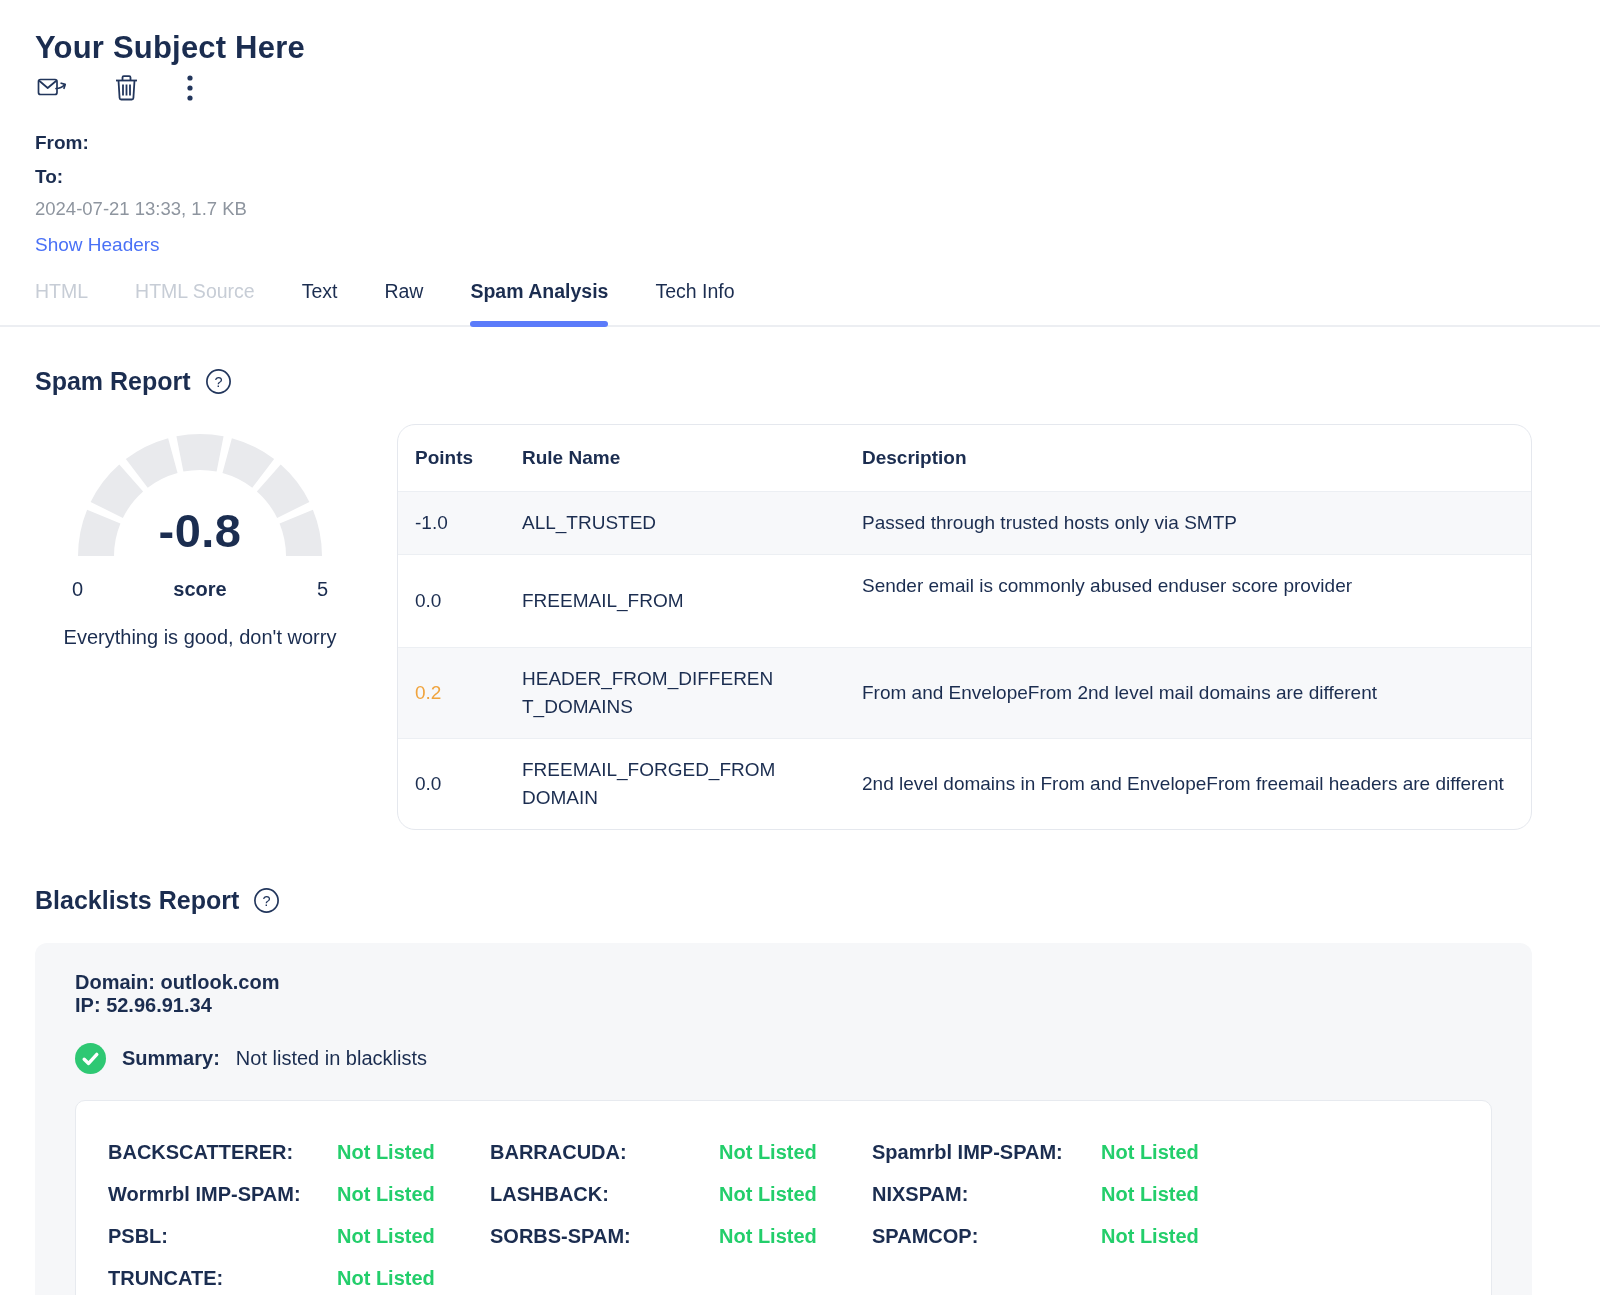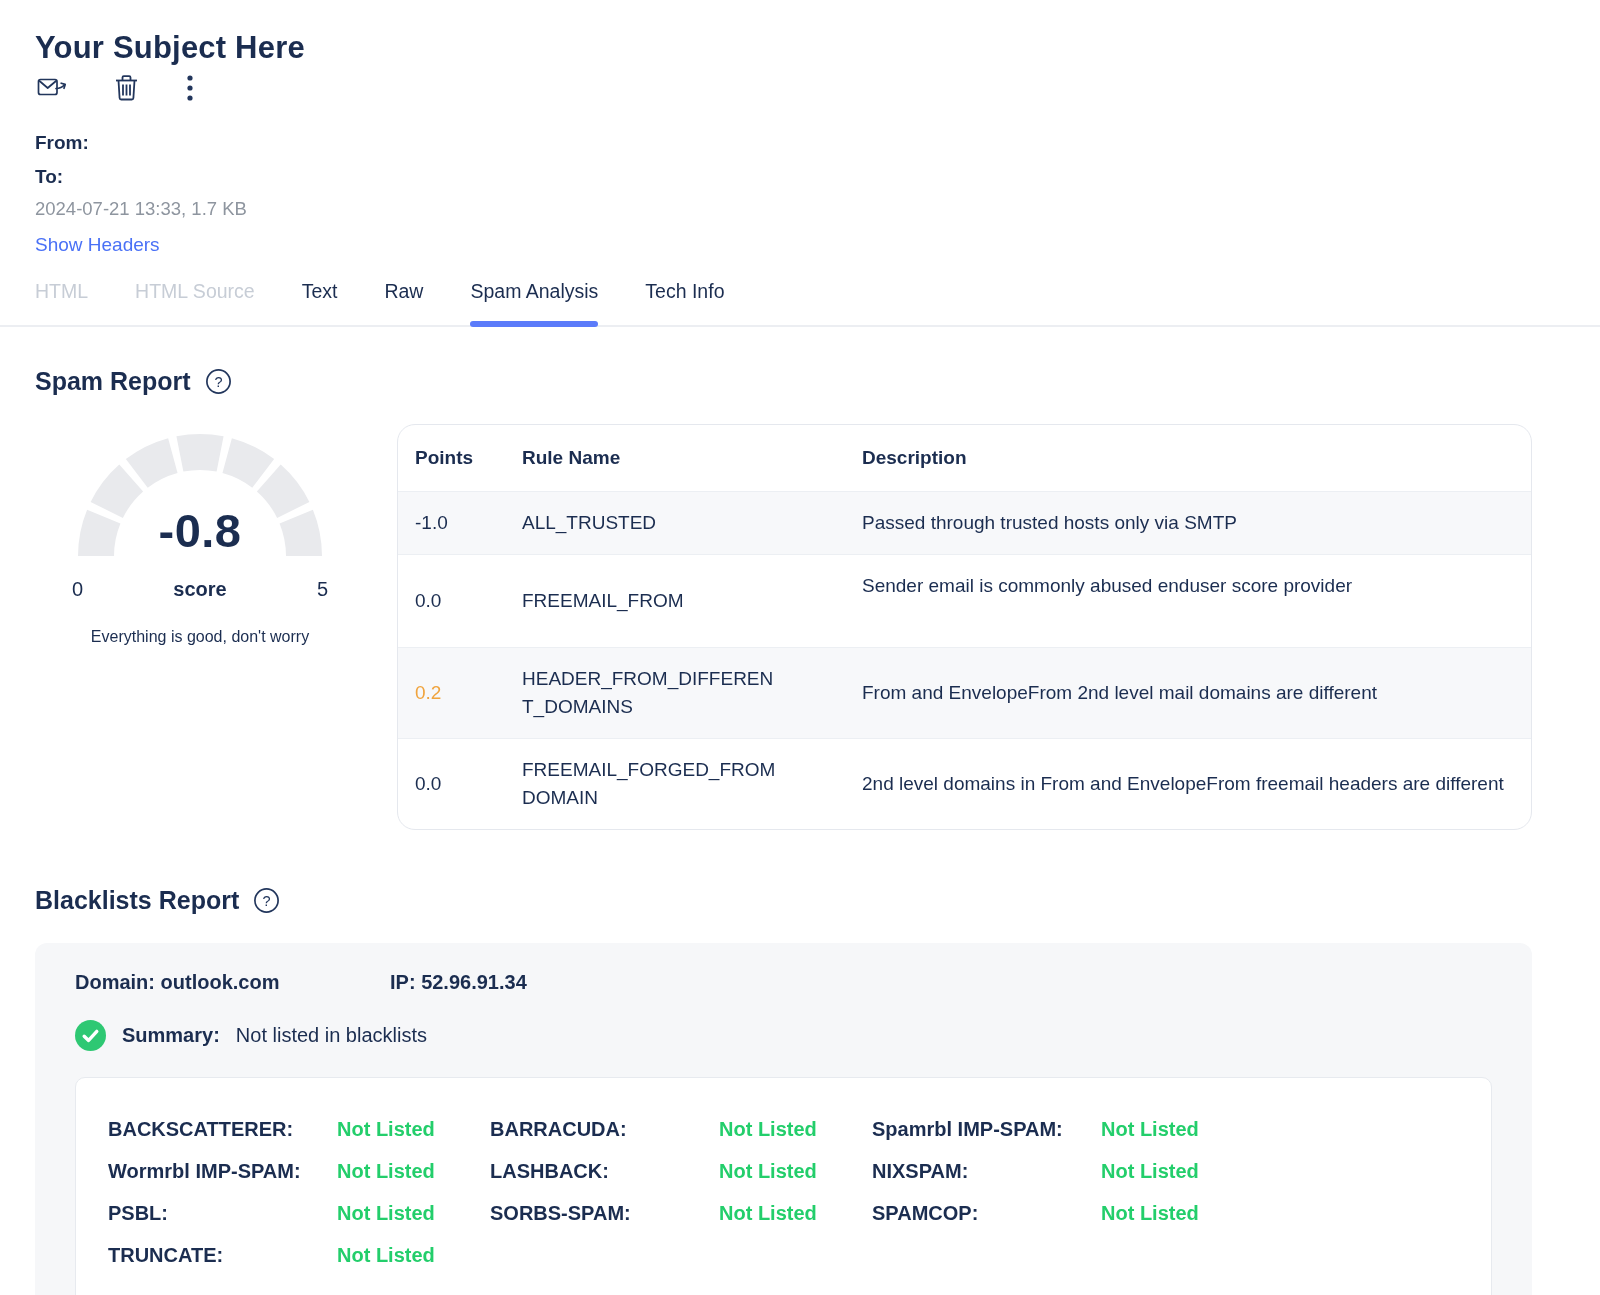--- a/index.html
+++ b/index.html
@@ -37,57 +37,57 @@
   .timestamp{color:var(--muted-gray);font-size:18.5px;padding-top:4px;}
 
   .show-headers{display:inline-block;margin-top:14px;color:var(--accent-blue);font-size:19px;
     text-decoration:none;cursor:pointer;}
 
   
   .tabs{border-bottom:2px solid #eceef2;margin-top:24px;}
   .tabs-row{display:flex;gap:47px;}
   .tab{position:relative;padding-bottom:22px;font-size:19.5px;font-weight:500;cursor:pointer;color:var(--text-navy);}
   .tab.disabled{color:var(--disabled-gray);cursor:default;}
-  .tab.active{font-weight:400;}
+  .tab.active{font-weight:700;}
   .tab.active::after{content:"";position:absolute;left:0;right:0;bottom:-2px;height:6px;
     border-radius:6px;background:#5b7bfa;}
 
   
   .section-heading{display:flex;align-items:center;gap:14px;}
   .section-heading h2{font-size:25px;font-weight:700;text-align:center;}
   .help-icon{line-height:0;cursor:pointer;}
 
   
   .spam-section{margin-top:40px;}
   .spam-body{display:flex;align-items:flex-start;margin-top:28px;}
   .gauge-col{width:330px;flex:0 0 330px;display:flex;flex-direction:column;align-items:center;}
   .gauge-wrap{position:relative;width:250px;height:138px;}
   .gauge-score{position:absolute;left:0;right:0;bottom:4px;text-align:center;
     font-size:47px;font-weight:700;letter-spacing:.5px;}
   .gauge-labels{display:flex;justify-content:space-between;width:256px;margin-top:16px;font-size:20px;}
   .gauge-labels .mid{font-weight:700;}
-  .gauge-message{margin-top:20px;width:300px;text-align:center;font-size:16px;line-height:32px;}
+  .gauge-message{margin-top:20px;width:300px;text-align:center;font-size:20px;line-height:32px;}
 
   
   .table-card{flex:1;margin-left:32px;border:1px solid var(--border-gray);border-radius:18px;overflow:hidden;background:#fff;}
   table{width:100%;border-collapse:separate;border-spacing:0;}
   th,td{text-align:left;vertical-align:middle;font-size:19px;line-height:28px;}
   th{font-weight:700;padding:19px 0;}
   td{padding:17px 0;border-top:1px solid #eceff3;}
   .col-points{width:124px;padding-left:17px;}
   .col-rule{width:340px;padding-right:80px;word-break:break-all;}
   .col-desc{padding-right:24px;}
   tr.stripe td{background:var(--stripe-gray);}
   td.points-warn{color:var(--warn-orange);}
   .desc-tall{min-height:58px;}
 
   
   .blacklists-section{margin-top:56px;}
   .bl-panel{margin-top:28px;background:var(--panel-gray);border-radius:12px;padding:28px 40px 30px;}
-  .bl-meta{display:flex;gap:0;font-weight:600;font-size:20px;}
+  .bl-meta{display:flex;gap:0;font-weight:600;font-size:20px;flex-direction:column;}
   .bl-domain{width:315px;}
   .bl-summary{display:flex;align-items:center;gap:16px;margin-top:26px;font-size:20px;}
   .bl-summary .label{font-weight:700;}
   .badge{line-height:0;}
   .bl-grid-card{margin-top:26px;background:#ffffff;border:1px solid #e7eaef;border-radius:10px;
     padding:30px 32px 60px;}
   .bl-grid{display:grid;grid-template-columns:382px 382px 382px;grid-auto-rows:42px;align-items:center;}
   .bl-item{display:flex;align-items:center;font-size:20px;}
   .bl-item .name{font-weight:700;width:229px;flex:0 0 229px;}
   .bl-item .status{color:var(--success-green);font-weight:700;}

